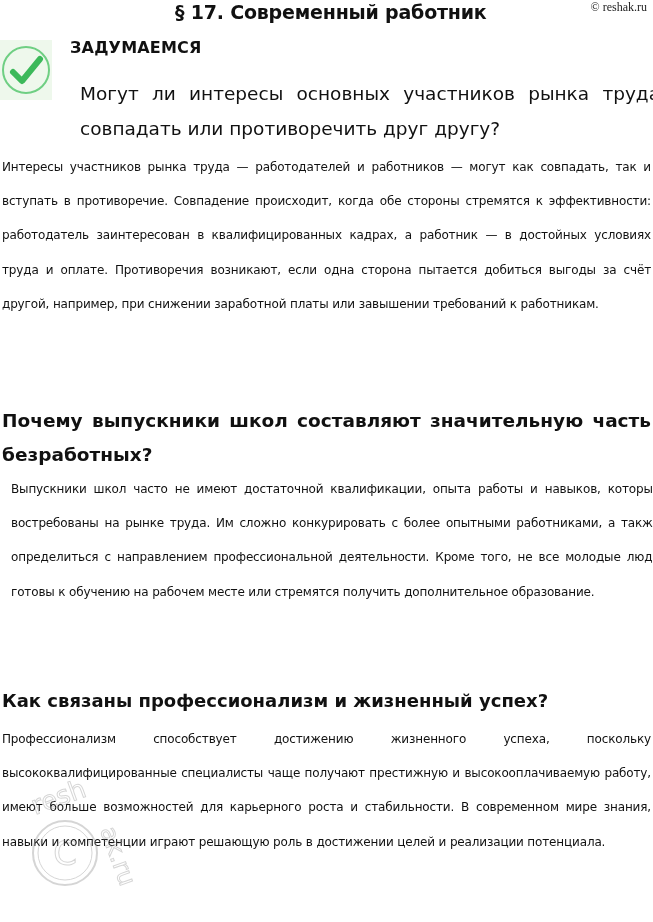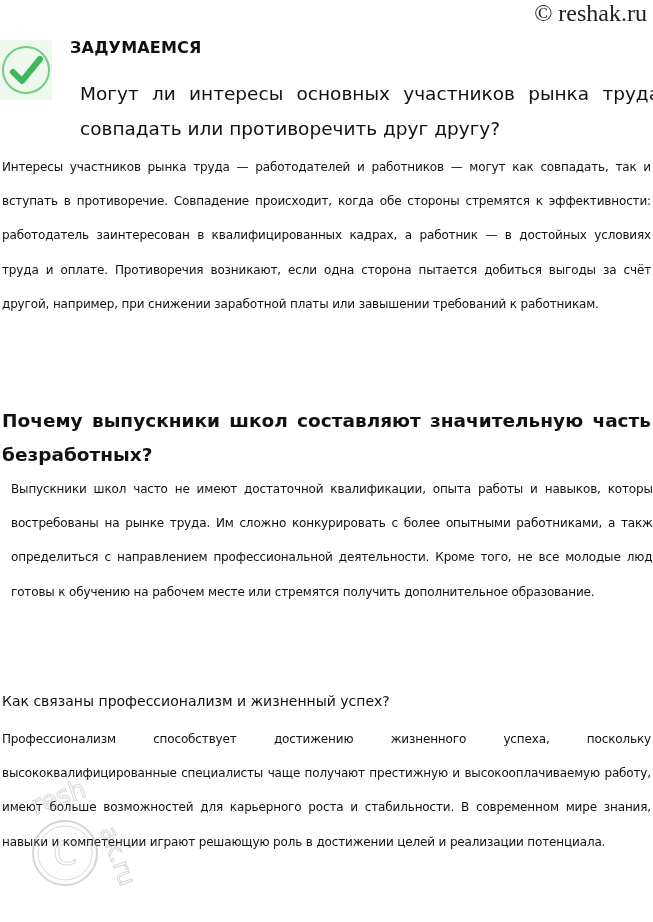--- a/index.html
+++ b/index.html
@@ -1,37 +1,38 @@
 <!DOCTYPE html>
 <html><head>
   <meta charset="utf-8">
   <style>
     html, body { margin: 0; padding: 0; background: #ffffff; }
     body { width: 653px; height: 922px; position: relative; overflow: hidden;
            font-family: "DejaVu Sans", "Liberation Sans", sans-serif; color: #111; }
     .header { position: absolute; top: 0; left: 0; width: 653px; height: 28px; }
     .title { position: absolute; left: 175px; top: 1px; font-weight: bold; font-size: 19px; letter-spacing: -0.2px; white-space: nowrap; }
-    .watermark-top { position: absolute; right: 6px; top: 0px; font-family: "Liberation Serif", "DejaVu Serif", serif; font-size: 24px; color: #222; white-space: nowrap; }
+    .watermark-top { position: absolute; right: 6px; top: 0px; font-family: "Liberation Serif", "DejaVu Serif", serif; font-size: 12px; color: #222; white-space: nowrap; }
     .check-box { position: absolute; left: 0; top: 40px; width: 52px; height: 60px; background: #eef8ec; }
     .check-box svg { position: absolute; left: 0; top: 3px; }
     .section-label { position: absolute; left: 70px; top: 38px; font-weight: bold; font-size: 16px; letter-spacing: 0.2px; }
     .question { position: absolute; left: 80px; width: 580px; font-weight: normal; font-size: 18.5px; line-height: 35px; text-align: justify; text-align-last: left; }
     .q1 { top: 76px; }
     .para { position: absolute; left: 2px; width: 649px; font-size: 12px; line-height: 34.2px; text-align: justify; letter-spacing: -0.15px; }
     .p1 { top: 150px; }
     .q2 { position: absolute; left: 2px; top: 396px; width: 649px; font-weight: bold; font-size: 18.5px; line-height: 34px; text-align: justify; margin-top: 8px; }
     .p2 { top: 472px; margin-left: 9px; }
-    .q3 { position: absolute; left: 2px; top: 684px; width: 649px; font-weight: normal; font-size: 14px; line-height: 34px; }
+    .q3 { position: absolute; left: 2px; top: 684px; width: 649px; font-weight: bold; font-size: 18px; line-height: 34px; }
     .p3 { top: 722px; }
     .wm-stamp { position: absolute; left: 5px; top: 775px; width: 140px; height: 140px; opacity: 0.35; pointer-events: none; }
   </style>
 </head>
 <body>
 
 <div class="header">
+  <div class="title">§ 17. Современный работник</div>
   <div class="watermark-top">© reshak.ru</div>
 </div>
 
 <div class="check-box">
   <svg width="52" height="54" viewBox="0 0 52 54">
     <circle cx="26" cy="27" r="23" fill="none" stroke="#6fcf83" stroke-width="2"></circle>
     <path d="M13 29 L22 38 L40 16" fill="none" stroke="#3cb95a" stroke-width="6" stroke-linecap="round" stroke-linejoin="round"></path>
   </svg>
 </div>
 

